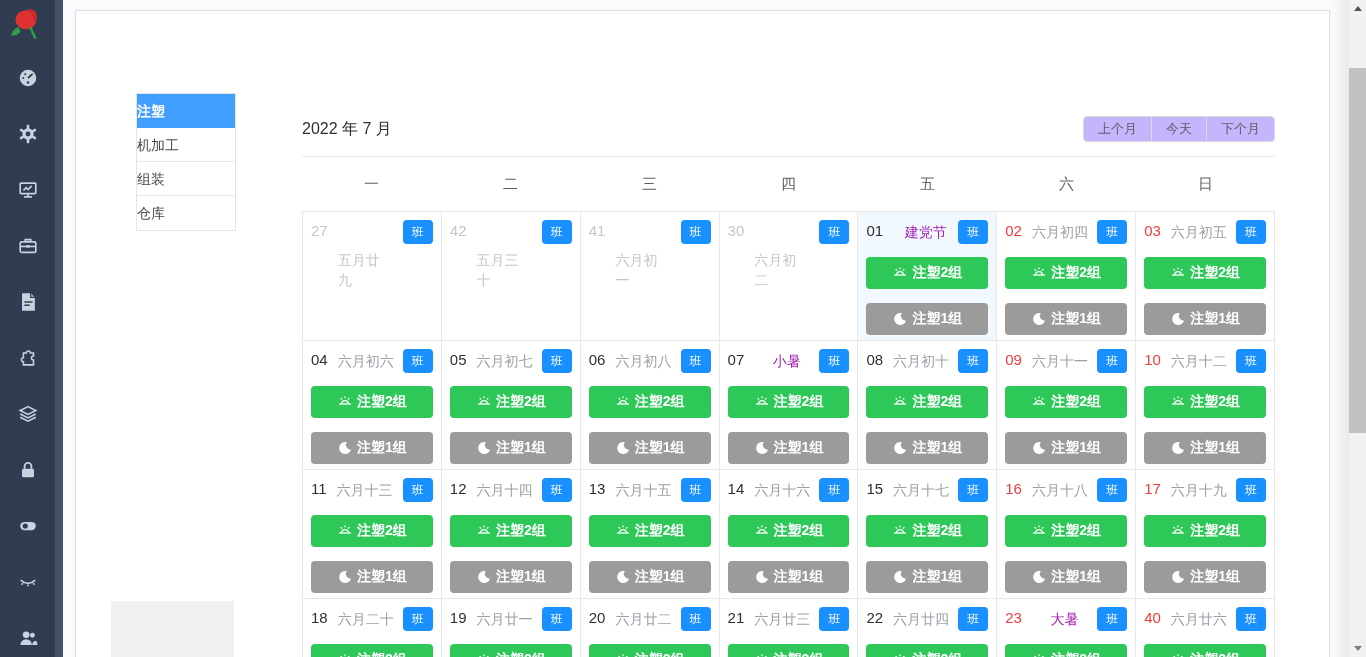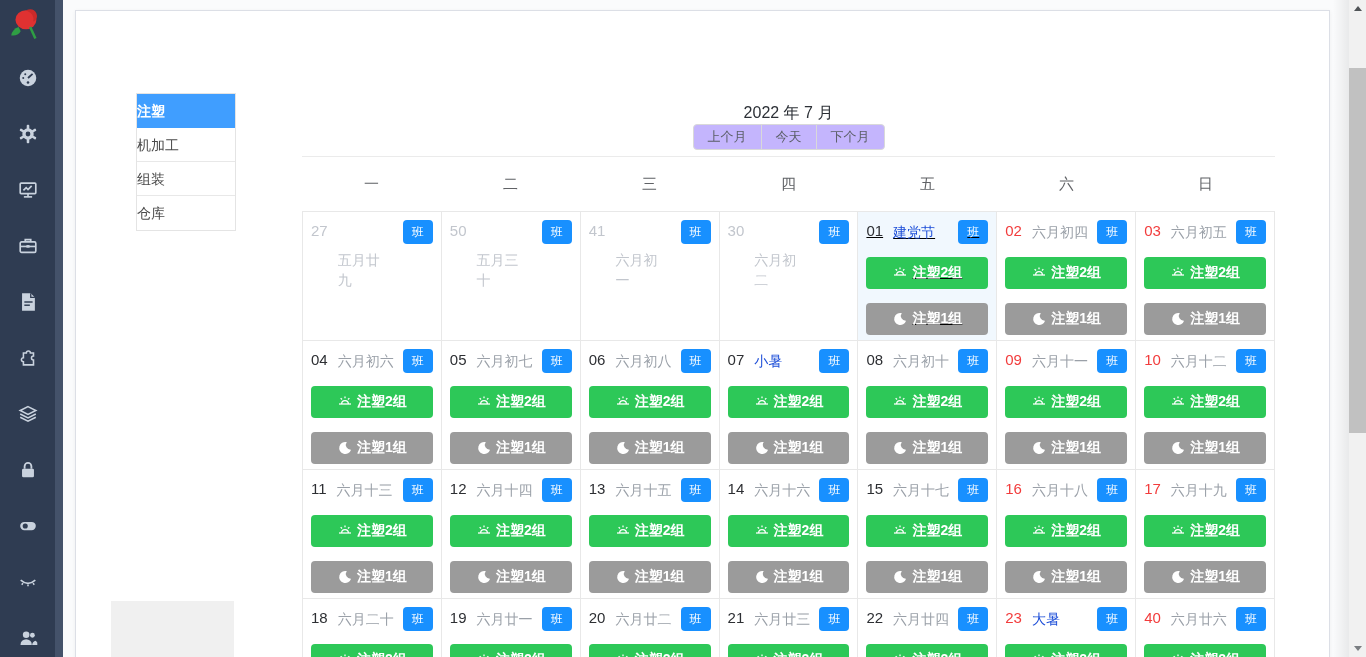--- a/index.html
+++ b/index.html
@@ -23,39 +23,39 @@
   .tab { height:40px; line-height:40px; padding:0 20px; font-size:14px; color:#8a9099; cursor:pointer; }
   .tab.active { background:#fff; color:#409eff; border-right:1px solid #dcdfe6; height:41px; font-weight:500; }
 
   
   .menu { position:absolute; left:60px; top:82px; width:100px; border:1px solid #e4e4e4; background:#fff; }
   .menu-item { height:34px; line-height:34px; font-size:14px; color:#4a4a4a; background:#fff; border-bottom:1px solid #e8e8e8; cursor:pointer; }
   .menu-item:last-child { border-bottom:none; }
   .menu-item.active { background:#409eff; color:#fff; font-weight:600; border-bottom-color:#409eff; }
 
   
-  .cal-header { position:absolute; left:226px; top:92px; width:973px; height:28px; display:flex; align-items:center; justify-content:space-between;flex-direction:column; }
+  .cal-header { position:absolute; left:226px; top:104px; width:973px; height:28px; display:flex; align-items:center; justify-content:space-between; }
   .cal-title { font-size:16px; font-weight:500; color:#2c3036; }
   .btn-group { display:flex; }
   .nav-btn { height:26px; padding:0 14px; background:#c4b5fd; border:1px solid #d9d9d9; color:#5a5e66; font-size:13px; font-family:inherit; cursor:pointer; margin-left:-1px; }
   .nav-btn.first { border-radius:4px 0 0 4px; margin-left:0; }
   .nav-btn.last { border-radius:0 4px 4px 0; }
 
   
   .cal-table { position:absolute; left:226px; top:145px; width:973px; }
   .weekdays { height:55px; border-top:1px solid #ebebeb; display:grid; grid-template-columns:repeat(7,1fr); align-items:center; }
   .wd { text-align:center; font-size:15px; color:#606266; }
   .grid { display:grid; grid-template-columns:repeat(7,1fr); grid-auto-rows:129px; border-top:1px solid #e8e8e8; border-left:1px solid #e8e8e8; }
   .cell { border-right:1px solid #e8e8e8; border-bottom:1px solid #e8e8e8; padding:8px; background:#fff; cursor:pointer; }
-  .cell.hl { background:#f1f8fe;text-decoration:underline; }
+  .cell.hl { background:#f1f8fe; }
   .cell-head { display:flex; align-items:flex-start; }
   .num { font-size:15px; color:#2d2f33; line-height:22px; }
   .num.red { color:#f23c3c; }
   .lunar { font-size:14px; color:#9aa0a8; margin-left:10px; flex:1; line-height:20px; padding-top:2px; white-space:nowrap; }
-  .lunar.fest { color:#1d4ed8; }
+  .lunar.fest { color:#a21caf;text-align:center; }
   .cell.prev .num, .cell.prev .lunar { color:#c2c6cd; }
   .cell.prev .lunar { white-space:normal; max-width:46px; line-height:1.45;margin-top:28px; }
   .badge { margin-left:auto; background:#1890ff; color:#fff; font-size:12px; padding:6px 9px; border-radius:4px; line-height:1; cursor:pointer; }
   .shift { height:32px; border-radius:4px; display:flex; align-items:center; justify-content:center; gap:4px; color:#fff; font-size:14px; font-weight:600; cursor:pointer;text-align:right; }
   .shift.day { background:#2dc858; margin-top:13px; }
   .shift.night { background:#9b9b9b; margin-top:14px; }
   .shift svg { width:16px; height:16px; }
 
   .partial-box { position:absolute; left:35px; top:590px; width:123px; height:100px; background:#f0f0f0; }
 
@@ -206,21 +206,21 @@
         <div class="grid">
             <div class="cell prev">
               <div class="cell-head">
                 <span class="num">27</span>
                 <span class="lunar">五月廿九</span>
                 <span class="badge">班</span>
               </div>
             </div>
             <div class="cell prev">
               <div class="cell-head">
-                <span class="num">50</span>
+                <span class="num">42</span>
                 <span class="lunar">五月三十</span>
                 <span class="badge">班</span>
               </div>
             </div>
             <div class="cell prev">
               <div class="cell-head">
                 <span class="num">41</span>
                 <span class="lunar">六月初一</span>
                 <span class="badge">班</span>
               </div>

